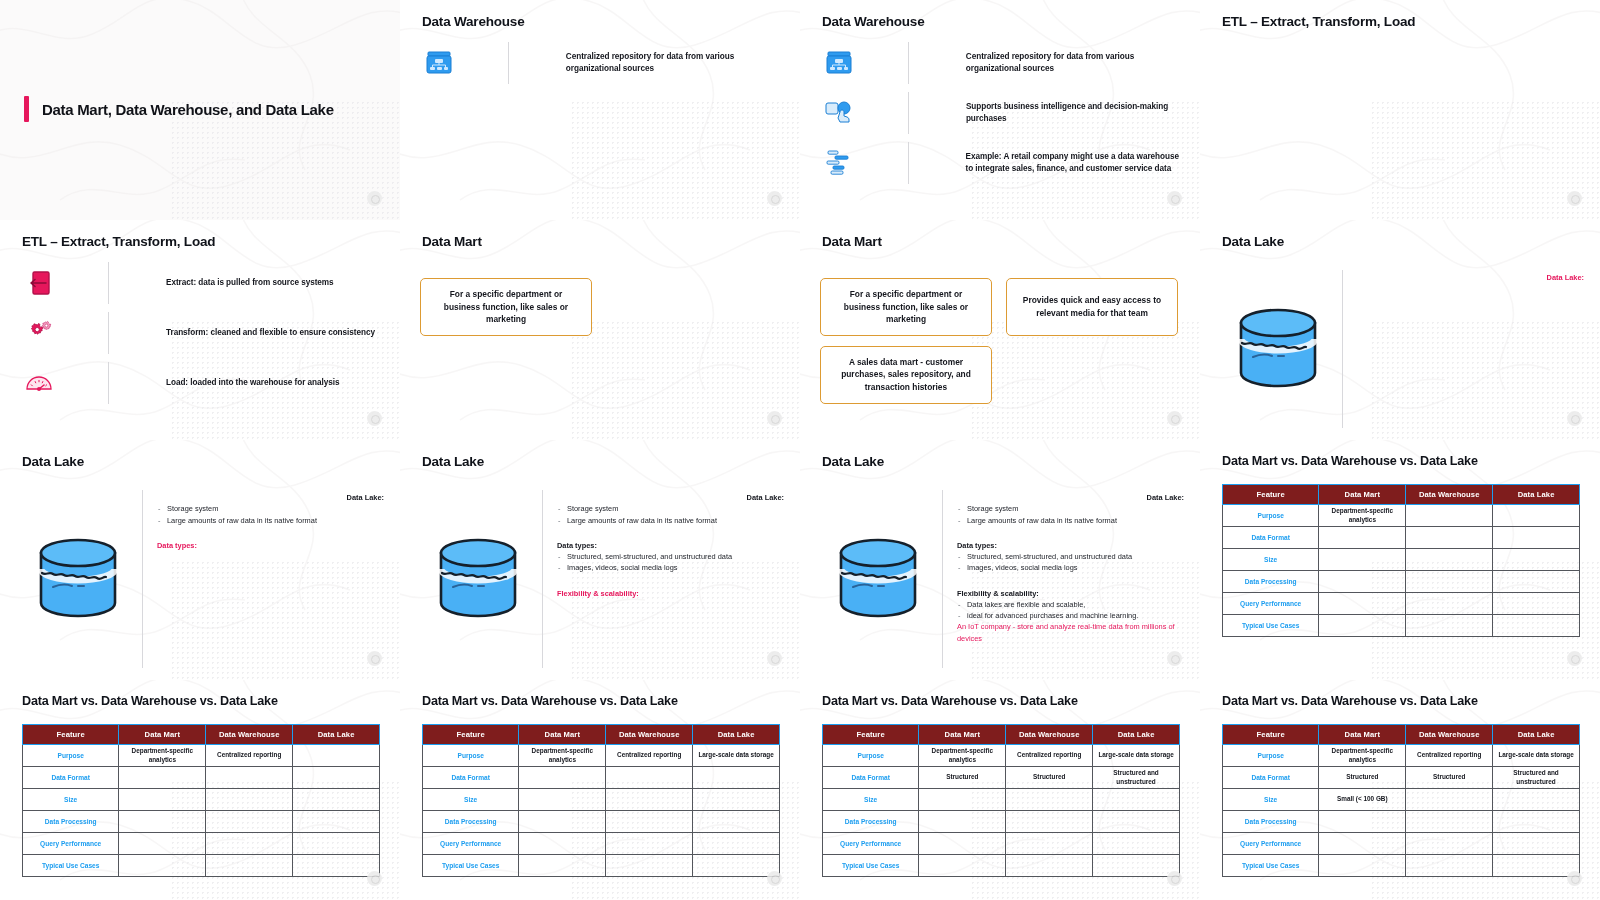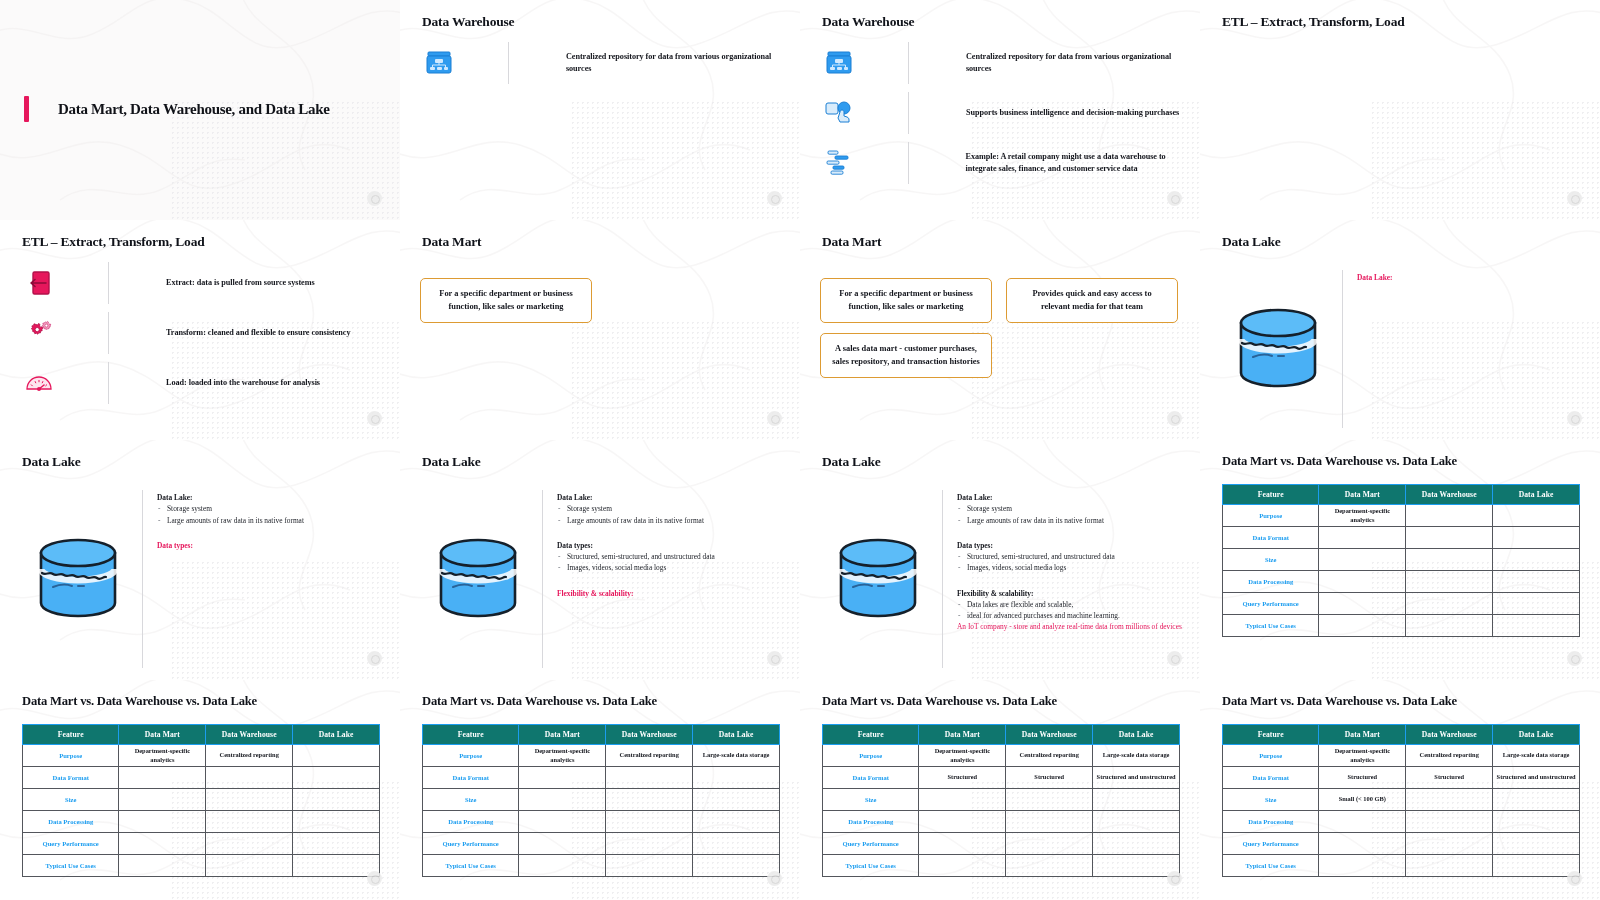--- a/index.html
+++ b/index.html
@@ -1,39 +1,39 @@
 <!DOCTYPE html>
 <html><head>
 <meta charset="utf-8">
 <style>
   * { box-sizing: border-box; margin:0; padding:0; }
   html,body { width:1600px; height:900px; overflow:hidden; background:#ffffff;
     font-family:"Liberation Sans", sans-serif; }
   .grid { display:grid; grid-template-columns:repeat(4, 400px);
     grid-template-rows:220px 220px 240px 220px; width:1600px; height:900px; }
-  .slide { position:relative; background:#ffffff; overflow:hidden; padding:0;font-family:Liberation Serif, serif; }
+  .slide { position:relative; background:#ffffff; overflow:hidden; padding:0; }
   .slide.tint { background:#fbfafa; }
 
   
   .swirl { position:absolute; inset:0; pointer-events:none; opacity:.5; }
   .dots { position:absolute; right:0; bottom:0; width:230px; height:120px;
     background-image:radial-gradient(#e9e9ec 1px, transparent 1px);
     background-size:5px 5px; opacity:.75; pointer-events:none; }
 
   .badge { position:absolute; right:18px; bottom:14px; width:15px; height:15px;
     border-radius:50%; background:#ebebeb; opacity:.85; }
   .badge::after{ content:""; position:absolute; left:4px; top:4px; width:7px; height:7px;
     border-radius:50%; border:1.4px solid #d2d2d2; }
 
   .s-title { position:absolute; left:22px; top:14px; font-size:13.5px; font-weight:bold;
     color:#10131a; letter-spacing:-.2px; }
   .s-title.small { font-size:12.6px; }
 
   
-  .hero { position:absolute; left:24px; top:96px; display:flex; align-items:center; gap:29px; }
+  .hero { position:absolute; left:24px; top:96px; display:flex; align-items:center; gap:13px; }
   .hero .bar { width:5px; height:26px; background:#e6175c; border-radius:1px; }
   .hero .txt { font-size:15px; font-weight:bold; color:#101218; letter-spacing:-.3px; }
 
   
   .bullets { position:absolute; left:22px; top:42px; right:16px; }
   .brow { display:flex; align-items:center; min-height:42px; margin-bottom:8px;gap:44px; }
   .brow .ico { width:34px; height:38px; flex:0 0 34px; display:flex; align-items:center;
     justify-content:center; }
   .brow .sep { width:1px; align-self:stretch; background:#d8d8dc; margin:0 13px 0 8px; }
   .brow .btxt { font-size:8.2px; font-weight:bold; color:#14161d; line-height:1.45;
@@ -45,32 +45,32 @@
   .card { border:1.6px solid #dd9b33; border-radius:5px; background:#fff;
     padding:9px 10px; font-size:8.4px; font-weight:bold; color:#14161d; text-align:center;
     line-height:1.5; width:172px; display:flex; align-items:center; justify-content:center; }
 
   
   .lake-wrap { position:absolute; left:14px; top:46px; right:10px; bottom:8px; display:flex; }
   .lake-icon { width:128px; flex:0 0 128px; display:flex; align-items:center; justify-content:center; }
   .lake-rule { width:1px; background:#d8d8dc; margin:4px 0; }
   .lake-text { flex:1; padding:6px 6px 0 14px; font-size:7.4px; color:#22252c; line-height:1.52; }
   .lake-text .h { font-weight:bold; color:#15171e; margin-top:14px; }
-  .lake-text .h:first-child { margin-top:0; }
+  .lake-text .h:first-child { margin-top:0;text-align:right; }
   .lake-text .li { padding-left:10px; position:relative; }
   .lake-text .li::before { content:"-"; position:absolute; left:1px; color:#6b6f78; }
   .lake-text .pink { color:#e6175c; font-weight:bold; }
   .lake-text .pinkn { color:#e6175c; }
 
   
   .tbl-wrap { position:absolute; left:22px; top:44px; right:20px; }
   table.cmp { border-collapse:collapse; width:100%; table-layout:fixed; }
   table.cmp th, table.cmp td { border:1px solid #53565c; height:22px;
     text-align:center; vertical-align:middle; padding:1px 3px; }
-  table.cmp th { background:#0f766e; color:#fff; font-size:7.6px; font-weight:bold;
+  table.cmp th { background:#7f1d1d; color:#fff; font-size:7.6px; font-weight:bold;
     border-color:#1b9df0; height:20px; letter-spacing:.1px; }
   table.cmp td.rl { color:#1b9df0; font-size:6.6px; font-weight:bold; }
   table.cmp td.val { color:#14161d; font-size:6.4px; font-weight:bold; line-height:1.3; }
   table.cmp col.c1 { width:27%; }
 
   .ico svg { display:block; }
 </style>
 </head>
 <body>
 

